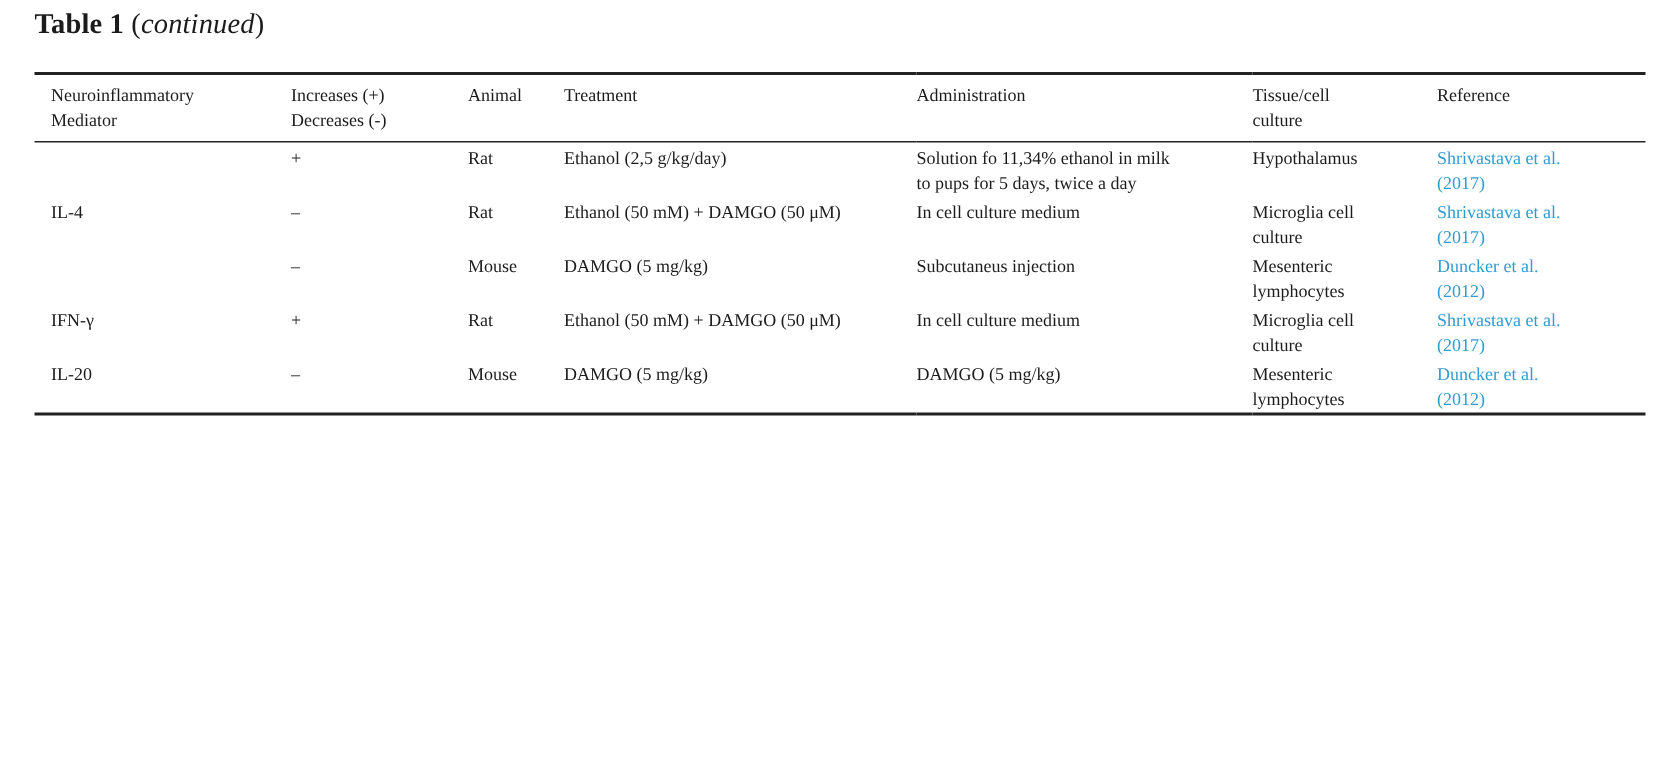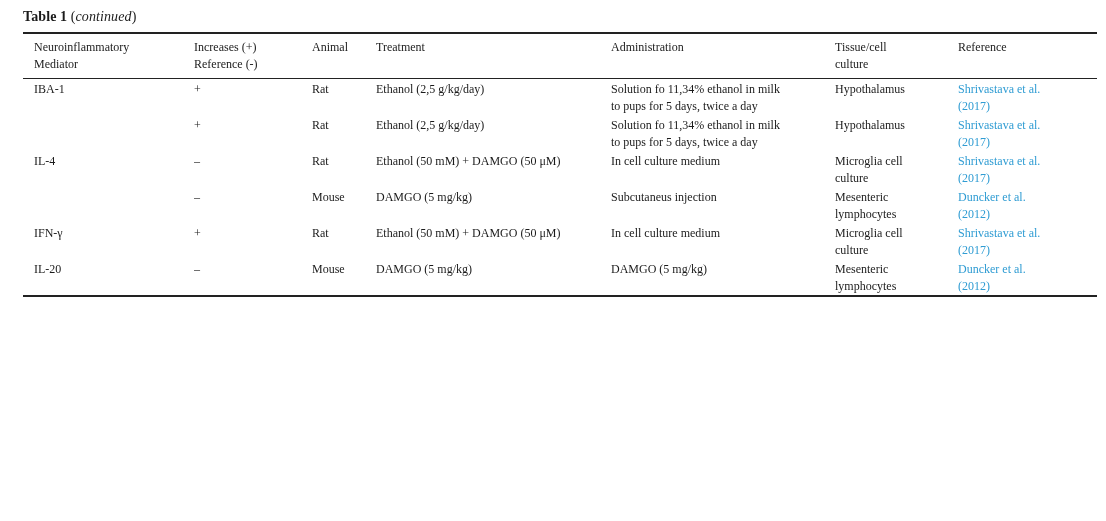--- a/index.html
+++ b/index.html
@@ -12,23 +12,23 @@
     font-family: "Liberation Serif", "DejaVu Serif", serif;
     color: #1b1b1b;
   }
   .page {
     box-sizing: border-box;
     width: 1106px;
     height: 521px;
     padding: 9px 9px 0 23px;
   }
   .title {
-    font-size: 14px;
+    font-size: 19px;
     line-height: 16px;
-    margin: 0 0 7px 0;
+    margin: 0 0 23px 0;
     letter-spacing: 0.1px;
   }
   .title .t-bold { font-weight: bold; }
   .title .t-italic { font-style: italic; }
   table {
     border-collapse: collapse;
     table-layout: fixed;
     width: 1074px;
     border-top: 2px solid #222222;
     border-bottom: 2px solid #222222;
@@ -75,41 +75,30 @@
       <col style="width:235px">
       <col style="width:224px">
       <col style="width:123px">
       <col style="width:139px">
     </colgroup>
     <thead>
       <tr>
         <th>Neuroinflammatory
 Mediator</th>
         <th>Increases (+)
-Reference (-)</th>
+Decreases (-)</th>
         <th>Animal</th>
         <th>Treatment</th>
         <th>Administration</th>
         <th>Tissue/cell
 culture</th>
         <th>Reference</th>
       </tr>
     </thead>
     <tbody id="table-body">
-    <tr>
-      <td>IBA-1</td>
-      <td>+</td>
-      <td>Rat</td>
-      <td>Ethanol (2,5 g/kg/day)</td>
-      <td>Solution fo 11,34% ethanol in milk
-to pups for 5 days, twice a day</td>
-      <td>Hypothalamus</td>
-      <td><a class="ref-link">Shrivastava et al.
-(2017)</a></td>
-    </tr>
 
 
 
     <tr>
       <td></td>
       <td>+</td>
       <td>Rat</td>
       <td>Ethanol (2,5 g/kg/day)</td>
       <td>Solution fo 11,34% ethanol in milk
 to pups for 5 days, twice a day</td>

